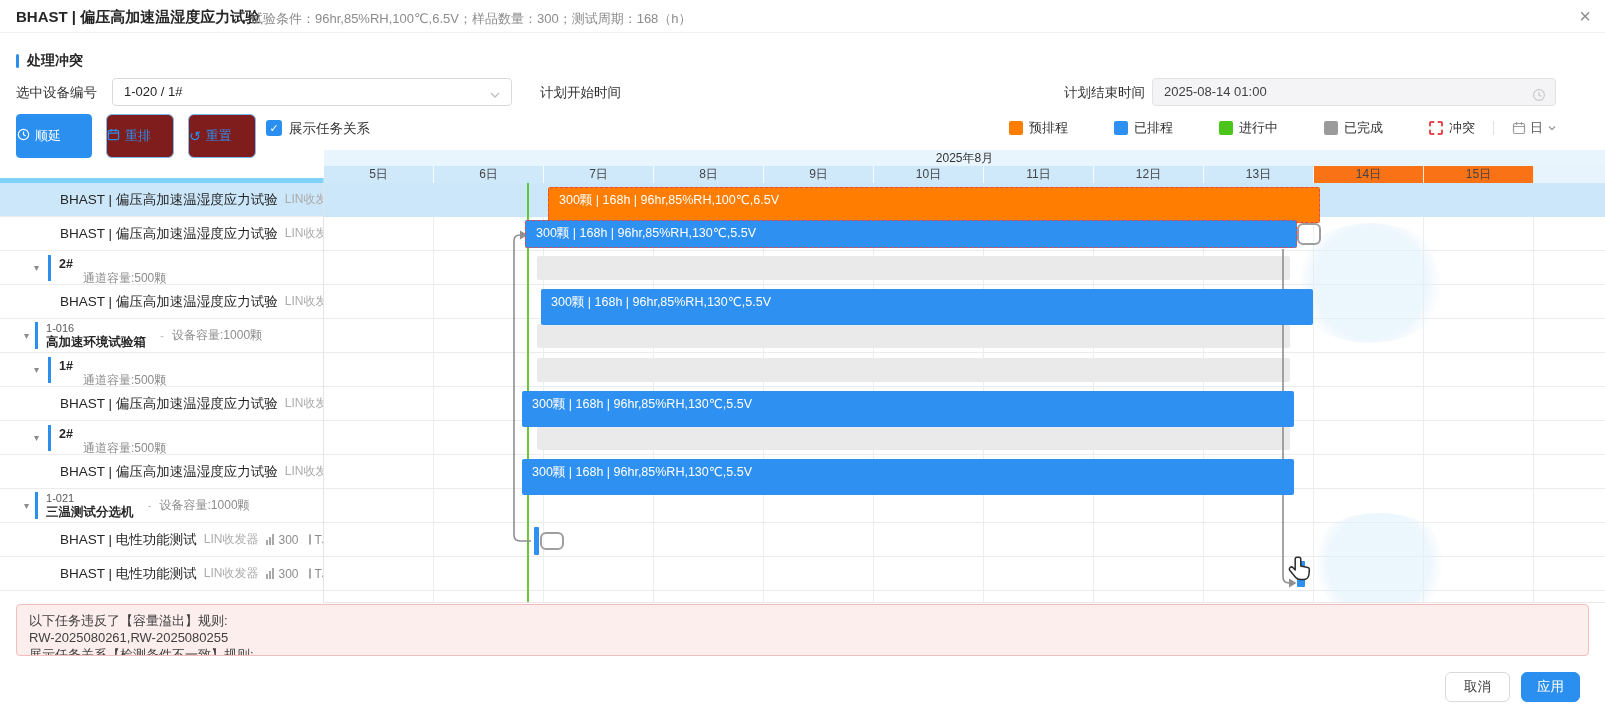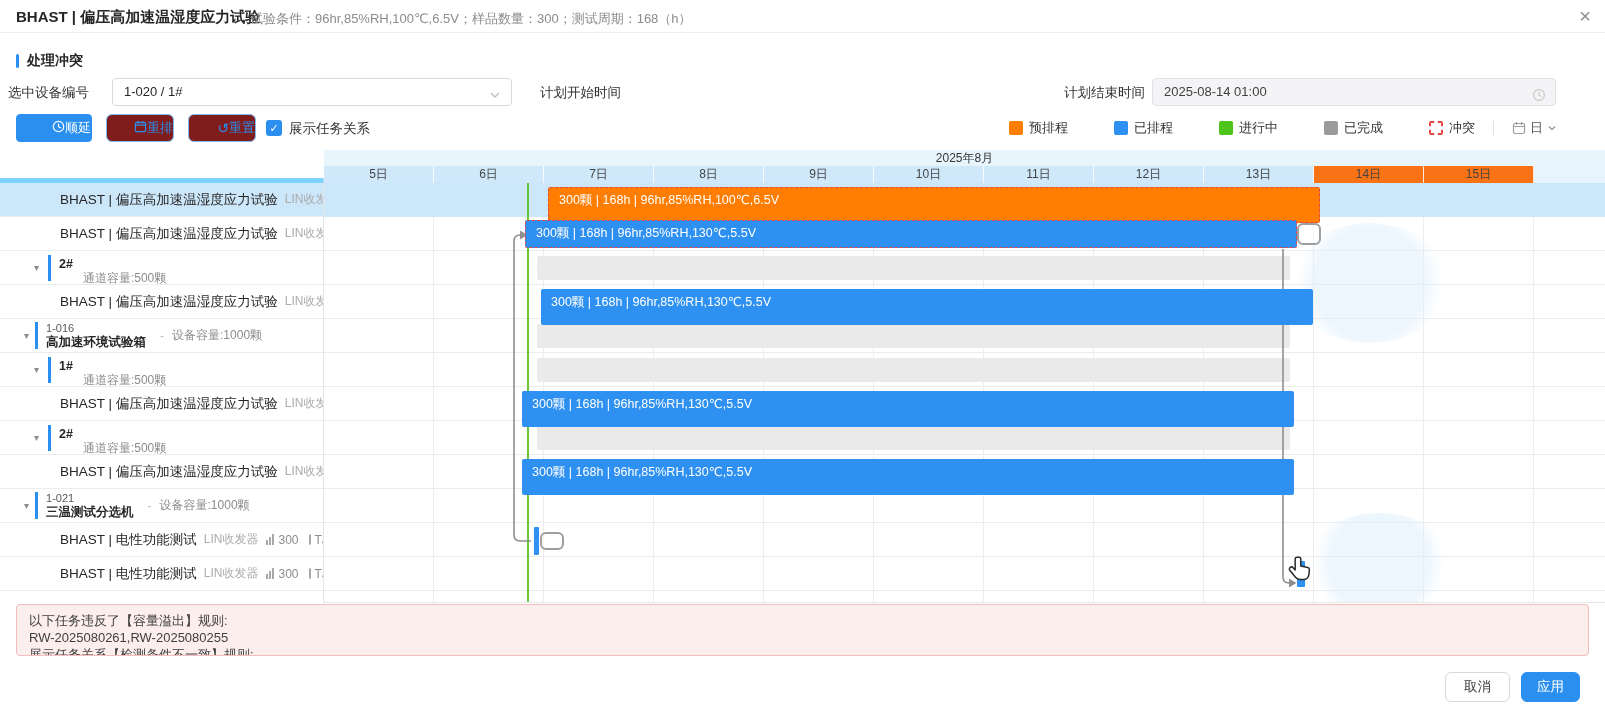--- a/index.html
+++ b/index.html
@@ -19,21 +19,21 @@
   .sec .txt { font-size:14px; font-weight:700; color:#262626; }
 
   
   .flabel { position:absolute; top:84px; font-size:13.5px; color:#333; }
   .fbox { position:absolute; top:78px; height:28px; border:1px solid #d9d9d9; border-radius:4px; background:#fff;
           font-size:13px; color:#262626; line-height:26px; padding:0 28px 0 11px; }
   .fbox.disabled { background:#f4f4f6; border-color:#e3e3e5; color:#404040; }
   .fbox .rico { position:absolute; right:9px; top:6px; width:14px; height:14px; color:#bfbfbf; }
 
   
-  .btn { position:absolute; top:114px; height:28px; border-radius:4px; font-size:13px; display:flex; align-items:center; justify-content:flex-end; cursor:pointer; }
+  .btn { position:absolute; top:114px; height:44px; border-radius:4px; font-size:13px; display:flex; align-items:center; justify-content:flex-start; gap:5px; cursor:pointer; }
   .btn.primary { background:#2b8ff0; color:#fff; border:1px solid #2b8ff0; }
   .btn.ghost { background:#7f1d1d; color:#2b8ff0; border:1px solid #7cbcf6; }
   .chk { position:absolute; left:266px; top:120px; width:16px; height:16px; background:#2b8ff0; border-radius:3px;
          color:#fff; font-size:11px; text-align:center; line-height:16px; cursor:pointer; }
   .chklab { position:absolute; left:289px; top:120px; font-size:13.5px; color:#333; }
 
   
   .legend { position:absolute; top:119px; right:48px; display:flex; align-items:center; gap:18px; font-size:13px; color:#333; }
   .litem { display:flex; align-items:center; gap:6px;padding-left:28px; }
   .sw { width:14px; height:14px; border-radius:2px; }
@@ -114,21 +114,21 @@
     <span class="ttl">BHAST | 偏压高加速温湿度应力试验</span>
     <span class="sub">试验条件：96hr,85%RH,100℃,6.5V；样品数量：300；测试周期：168（h）</span>
     <span class="close">×</span>
   </div>
 
   <div class="sec">
     <span class="vbar"></span>
     <span class="txt">处理冲突</span>
   </div>
 
-  <span class="flabel" style="left:8px">选中设备编号</span>
+  <span class="flabel" style="left:16px">选中设备编号</span>
   <div class="fbox" style="left:112px; width:400px;">
     <span>1-020 / 1#</span>
     <span class="rico">
       <svg width="14" height="14" viewBox="0 0 14 14">
           <path d="M3 5l4 4 4-4" fill="none" stroke="#bfbfbf" stroke-width="1.4"></path>
         </svg>
     </span>
   </div>
   <span class="flabel" style="left:540px">计划开始时间</span>
   <span class="flabel" style="left:1064px">计划结束时间</span>

